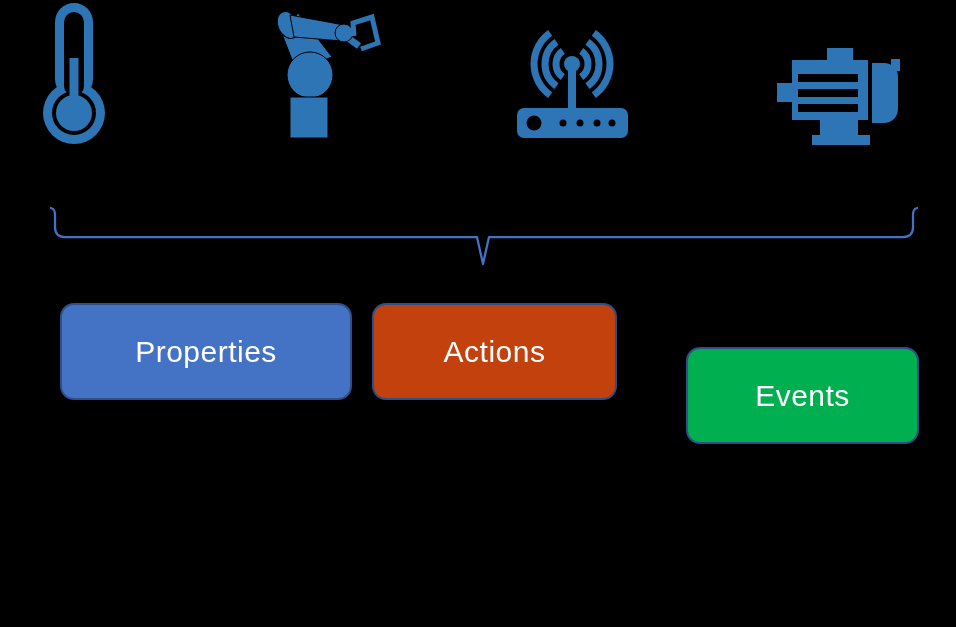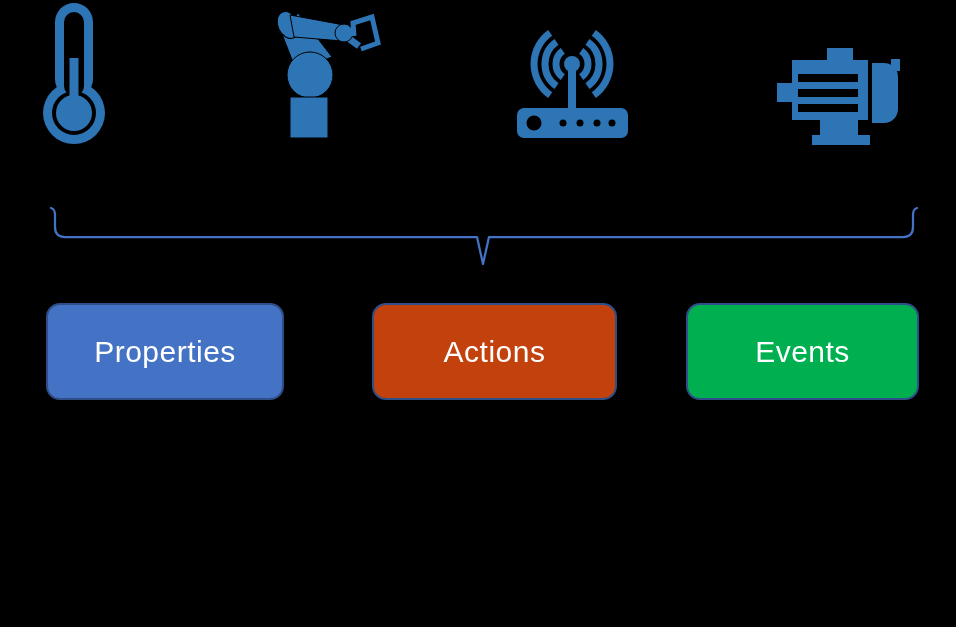--- a/index.html
+++ b/index.html
@@ -22,23 +22,23 @@
     position:absolute;
     top:303px;height:97px;
     border:2px solid #2E4F87;
     border-radius:14px;
     display:flex;align-items:center;justify-content:center;
     font-size:30px;color:#fff;
     box-sizing:border-box;
     cursor:pointer;
     letter-spacing:0.5px;
   }
-  #btn-properties{left:46px;width:238px;background:#4472C4;}
+  #btn-properties{left:60px;width:292px;background:#4472C4;}
   #btn-actions{left:372px;width:245px;background:#ED7D31;}
-  #btn-events{left:686px;width:233px;background:#00B050;}
+  #btn-events{left:686px;width:233px;background:#00B050;margin-top:44px;}
 </style>
 </head>
 <body>
 
 <div id="stage" style="background: rgb(0, 0, 0);">
 
   <svg class="icon-svg" style="left:30px;top:0;" width="90" height="150" viewBox="0 0 90 150">
     <rect class="ic" x="25" y="3" width="38" height="95" rx="19"></rect>
     <circle class="ic" cx="44" cy="113" r="31"></circle>
     <rect class="hole" x="34" y="12" width="20" height="84" rx="10"></rect>

